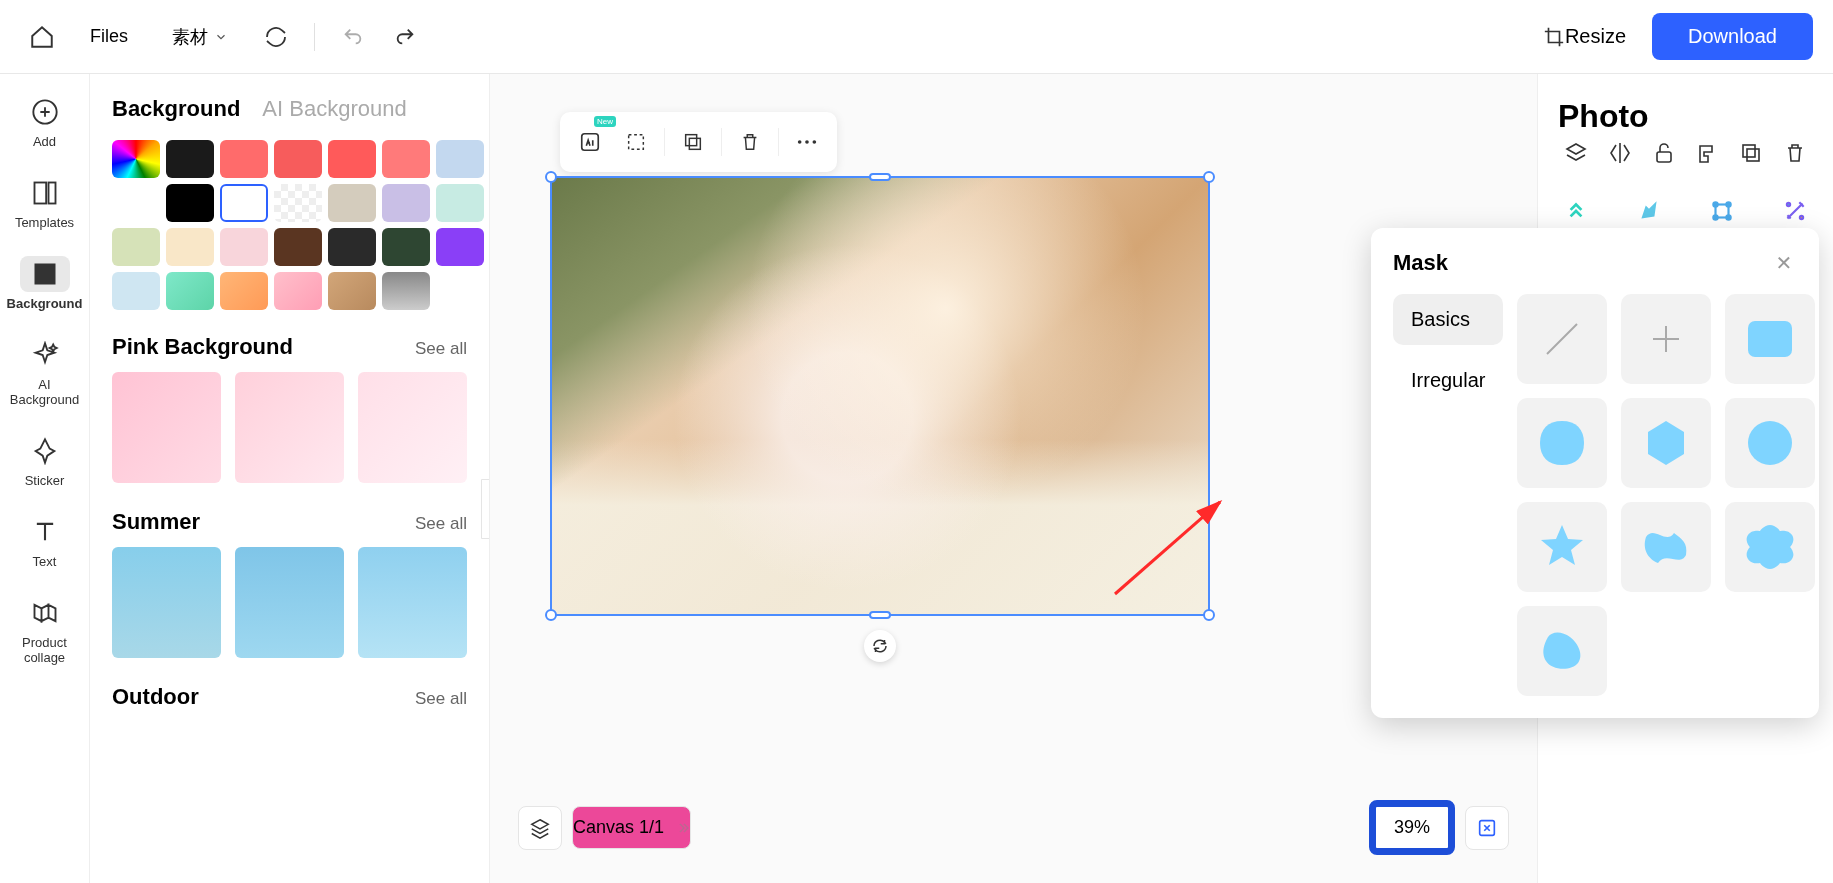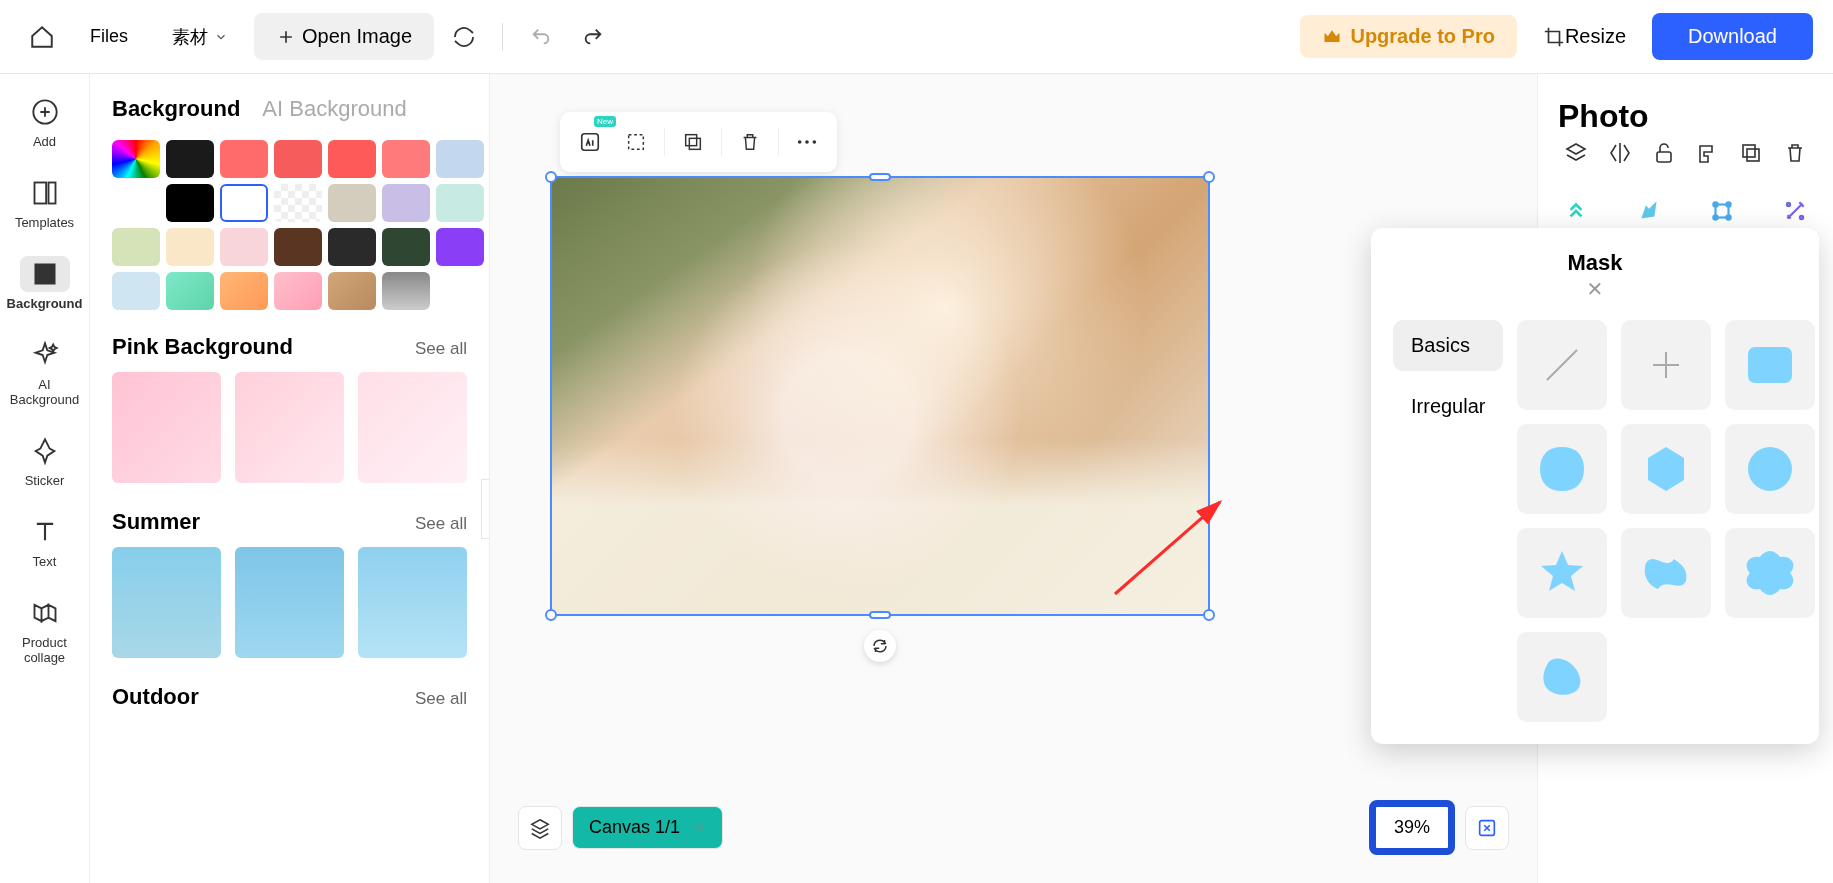--- a/index.html
+++ b/index.html
@@ -48,31 +48,31 @@
 .canvas-frame { position: absolute; top: 102px; left: 60px; width: 660px; height: 440px; border: 2px solid #4a8cff; background: linear-gradient(135deg, #f5e6d3 0%, #e8c9a8 35%, #d4a574 60%, #f0e8dc 100%); }
 .handle { position: absolute; width: 12px; height: 12px; background: #fff; border: 2px solid #4a8cff; border-radius: 50%; }
 .handle.tl { top: -7px; left: -7px; } .handle.tr { top: -7px; right: -7px; }
 .handle.bl { bottom: -7px; left: -7px; } .handle.br { bottom: -7px; right: -7px; }
 .handle.mh { width: 22px; height: 8px; border-radius: 4px; left: 50%; transform: translateX(-50%); }
 .handle.tm { top: -5px; } .handle.bm { bottom: -5px; }
 .rotate-handle { position: absolute; bottom: -48px; left: 50%; transform: translateX(-50%); width: 32px; height: 32px; background: #fff; border-radius: 50%; box-shadow: 0 2px 6px rgba(0,0,0,.15); display: flex; align-items: center; justify-content: center; cursor: pointer; }
 .red-arrow { position: absolute; top: 420px; left: 620px; pointer-events: none; }
 .bottom-bar { position: absolute; bottom: 28px; left: 28px; right: 28px; display: flex; align-items: center; gap: 10px; }
 .bb-btn { width: 44px; height: 44px; background: #fff; border: 1px solid #e5e5e5; border-radius: 8px; display: flex; align-items: center; justify-content: center; cursor: pointer; }
-.canvas-label { background: #14b8a6; border: 1px solid #e5e5e5; border-radius: 8px; padding: 10px 16px; font-size: 18px; display: flex; align-items: center; gap: 10px; cursor: pointer; }
+.canvas-label { background: #ec4899; border: 1px solid #e5e5e5; border-radius: 8px; padding: 10px 0; font-size: 18px; display: flex; align-items: center; gap: 10px; cursor: pointer; }
 .zoom-label { background: #fff; border: 7px solid #1d4ed8; border-radius: 8px; padding: 10px 18px; font-size: 18px; cursor: pointer; }
 
 .right-panel { width: 296px; background: #fff; border-left: 1px solid #eee; padding: 24px 20px; font-size: 20px; }
 .rp-title { font-size: 32px; font-weight: 700; }
 .rp-row { display: flex; justify-content: space-between; margin-bottom: 22px; }
 .rp-icon { width: 36px; height: 36px; display: flex; align-items: center; justify-content: center; cursor: pointer; }
 
 
 .mask-pop { position: absolute; top: 228px; right: 14px; width: 448px; background: #fff; border-radius: 12px; box-shadow: 0 8px 30px rgba(0,0,0,.18); padding: 22px; z-index: 50; }
-.mask-head { display: flex; justify-content: space-between; align-items: center; margin-bottom: 18px; flex-direction: column; }
+.mask-head { display: flex; justify-content: space-between; align-items: center; margin-bottom: 18px; }
 .mask-title { font-size: 22px; font-weight: 600; }
 .mask-close { width: 26px; height: 26px; cursor: pointer; color: #999; font-size: 20px; display: flex; align-items: center; justify-content: center; }
 .mask-body { display: flex; gap: 14px; }
 .mask-tabs { width: 112px; display: flex; flex-direction: column; gap: 10px; }
 .mask-tab { padding: 14px 18px; border-radius: 10px; font-size: 20px; cursor: pointer; }
 .mask-tab.active { background: #efefef; font-weight: 500; }
 .mask-grid { flex: 1; display: grid; grid-template-columns: repeat(3, 90px); gap: 14px; }
 .mask-item { width: 90px; height: 90px; background: #f2f2f2; border-radius: 10px; display: flex; align-items: center; justify-content: center; cursor: pointer; }
 .shape { fill: #7fd4ff; }
 </style>
@@ -85,49 +85,37 @@
         <path d="M3 11 L12 3 L21 11 V21 H3 Z"></path>
       </svg>
   </div>
   <div class="top-item">Files</div>
   <div class="top-item">
     <span>素材</span>
     <svg width="14" height="14" viewBox="0 0 24 24" fill="none" stroke="#555" stroke-width="2">
         <path d="M6 9l6 6 6-6"></path>
       </svg>
   </div>
-  <div class="top-item open-image-btn">
-    <svg width="20" height="20" viewBox="0 0 24 24" stroke="#333" stroke-width="2">
-        <path d="M12 5v14M5 12h14"></path>
-      </svg>
-    <span>Open Image</span>
-  </div>
   <div class="top-icon-btn">
     <svg width="24" height="24" viewBox="0 0 24 24" fill="none" stroke="#333" stroke-width="1.8">
         <path d="M3 12a9 9 0 0 1 15-6.7L21 8M21 12a9 9 0 0 1-15 6.7L3 16"></path>
       </svg>
   </div>
   <div class="divider-v"></div>
   <div class="top-icon-btn" style="opacity:.4">
     <svg width="22" height="22" viewBox="0 0 24 24" fill="none" stroke="#333" stroke-width="2">
         <path d="M9 14L4 9l5-5M4 9h11a5 5 0 0 1 0 10"></path>
       </svg>
   </div>
   <div class="top-icon-btn">
     <svg width="22" height="22" viewBox="0 0 24 24" fill="none" stroke="#333" stroke-width="2">
         <path d="M15 14l5-5-5-5M20 9H9a5 5 0 0 0 0 10"></path>
       </svg>
   </div>
   <div class="spacer"></div>
-  <div class="upgrade-btn">
-    <svg width="20" height="20" viewBox="0 0 24 24" fill="#d48806">
-        <path d="M3 7l4 4 5-7 5 7 4-4v11H3z"></path>
-      </svg>
-    <span>Upgrade to Pro</span>
-  </div>
   <div class="resize-btn">
     <svg width="22" height="22" viewBox="0 0 24 24" fill="none" stroke="#333" stroke-width="1.8">
         <path d="M6 2v16h16M18 22V6H2"></path>
       </svg>
     <span>Resize</span>
   </div>
   <div class="download-btn">Download</div>
 </div>
 
 <div class="main">

